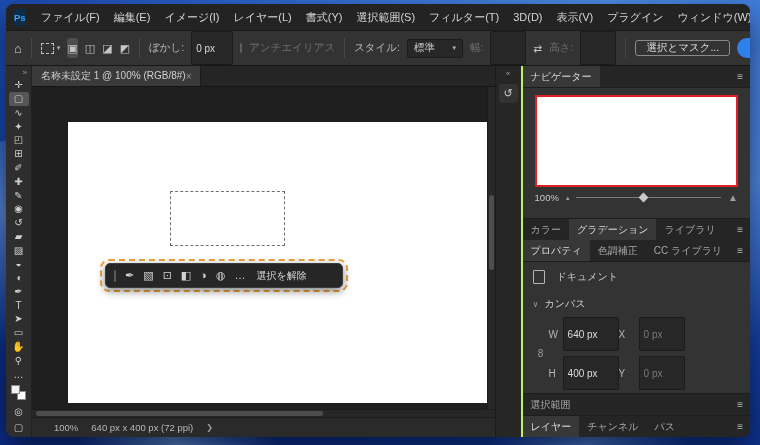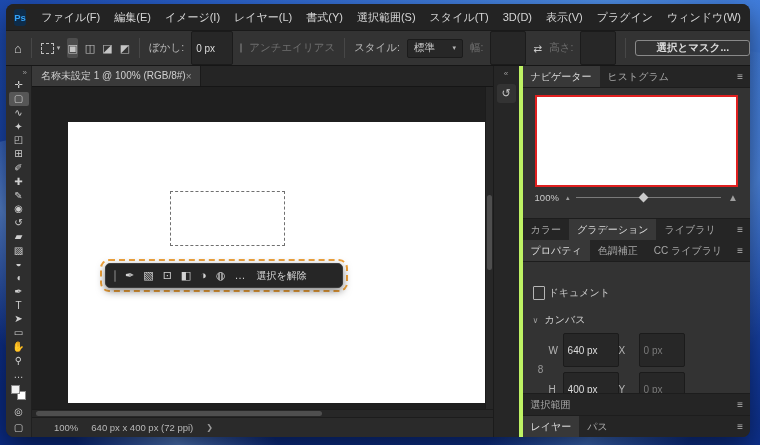--- a/index.html
+++ b/index.html
@@ -39,21 +39,21 @@
   .mode.active { background:#4d4d4d; }
   .lbl { color:#b9b9b9; }
   .lbl.dis { color:#6f6f6f; }
   .inp { height:34px; background:#272727; border:1px solid #1b1b1b; border-radius:2px;
     color:#dddddd; font-size:10px; padding:0 4px; font-family:inherit; }
   .w44 { width:42px; } .w36 { width:36px; }
   .checkbox { width:10px; height:10px; border:1px solid #5f5f5f; border-radius:1px; background:#2a2a2a; display:inline-block; }
   .selectbox { height:19px; background:#272727; border:1px solid #1b1b1b; border-radius:2px;
     display:flex; align-items:center; padding:0 6px; gap:12px; min-width:56px; justify-content:space-between; }
   .btn-outline { height:16px; border:1px solid #8a8a8a; border-radius:3px; background:transparent;
-    color:#dddddd; font-size:10.5px; padding:0 20px; font-family:inherit; display:flex; align-items:center;font-weight:bold; }
+    color:#dddddd; font-size:10.5px; padding:0 10px; font-family:inherit; display:flex; align-items:center; }
   .rightcluster { margin-left:auto; display:flex; align-items:center; gap:11px; }
   .share { height:20px; border-radius:10px; background:#2f80ed; color:#fff; border:none;
     padding:0 13px; font-size:10.5px; font-family:inherit; }
 
   
   .content { flex:1; display:flex; min-height:0; }
 
   .toolbar { flex:0 0 26px; background:#2e2e2e; border-right:1px solid #202020;
     display:flex; flex-direction:column; align-items:center; padding:1px 0 3px; }
   .texp { font-size:8px; color:#9a9a9a; height:11px; line-height:11px; align-self:flex-end; margin-right:4px; }
@@ -90,38 +90,38 @@
   .statchev { color:#9a9a9a; font-size:8px; }
 
   
   .cdock { flex:0 0 26px; background:#262626; border-left:1px solid #1b1b1b; display:flex;
     flex-direction:column; align-items:center; padding-top:3px; gap:6px; }
   .texp2 { font-size:8px; color:#9a9a9a; }
   .cicon { width:19px; height:19px; background:#333333; border-radius:3px; color:#c9c9c9;
     font-size:11px; display:flex; align-items:center; justify-content:center; }
 
   
-  .pdock { flex:0 0 194px; background:#2b2b2b; border-left:4px solid #bef264; display:flex; flex-direction:column; }
+  .pdock { flex:0 0 194px; background:#2b2b2b; border-left:2px solid #bef264; display:flex; flex-direction:column; }
   .ptabs { flex:0 0 22px; background:#252525; display:flex; align-items:stretch; font-size:10px;
     color:#a8a8a8; border-bottom:1px solid #1d1d1d; white-space:nowrap; overflow:hidden; }
   .ptabs.bt { border-bottom:none; border-top:1px solid #1d1d1d; }
   .ptab { display:flex; align-items:center; padding:0 8px; }
   .ptab.active { background:#383838; color:#dcdcdc; }
   .pmenu { margin-left:auto; display:flex; align-items:center; padding:0 7px; color:#b5b5b5; font-size:10px; }
   .navbody { flex:0 0 130px; background:#333333; padding:7px 12px 0; display:flex; flex-direction:column; }
   .proxy { width:100%; height:92px; background:#ffffff; border:2px solid #e02020; }
   .navzoom { display:flex; align-items:center; gap:7px; margin-top:5px; font-size:9.5px; color:#c9c9c9; }
   .slider { flex:1; position:relative; height:9px; }
   .slider::before { content:""; position:absolute; left:0; right:0; top:4px; height:1px; background:#7a7a7a; }
   .sthumb { position:absolute; left:44%; top:1px; width:7px; height:7px; background:#c9c9c9; transform:rotate(45deg); }
   .zo { font-size:7px; color:#9f9f9f; } .zi { font-size:10px; color:#9f9f9f; }
 
   .propbody { flex:1; background:#333333; min-height:0; font-size:10px; color:#c9c9c9;
     display:flex; flex-direction:column; overflow:hidden; }
-  .docrow { display:flex; align-items:center; gap:4px; padding:24px 10px 6px; }
+  .docrow { display:flex; align-items:center; gap:12px; padding:8px 10px 6px; }
   .docicon { width:12px; height:14px; border:1px solid #b5b5b5; border-radius:1px; }
   .pdiv { height:1px; background:#262626; }
   .secthead { display:flex; align-items:center; gap:6px; padding:7px 10px 5px; color:#cfcfcf; }
   .secdisc { font-size:8px; color:#9f9f9f; }
   .dimgrid { display:grid; grid-template-columns:16px 14px 56px 20px 46px; grid-row-gap:5px;
     align-items:center; padding:1px 0 0 10px; }
   .linkicon { grid-row:1 / 3; color:#9a9a9a; text-align:center; font-size:10px; }
   .dimlbl { color:#b5b5b5; }
   .dim-disabled { color:#7a7a7a; }
   .orirow { display:flex; gap:6px; padding:9px 0 0 40px; }
@@ -141,21 +141,21 @@
   <div class="win">
 
     <div class="menubar">
       <span class="pslogo">Ps</span>
       <span class="mi">ファイル(F)</span>
       <span class="mi">編集(E)</span>
       <span class="mi">イメージ(I)</span>
       <span class="mi">レイヤー(L)</span>
       <span class="mi">書式(Y)</span>
       <span class="mi">選択範囲(S)</span>
-      <span class="mi">スタイル(T)</span>
+      <span class="mi">フィルター(T)</span>
       <span class="mi">3D(D)</span>
       <span class="mi">表示(V)</span>
       <span class="mi">プラグイン</span>
       <span class="mi">ウィンドウ(W)</span>
 
     </div>
 
     <div class="optbar">
       <span class="homeic">⌂</span>
       <span class="sep"></span>
@@ -267,21 +267,20 @@
 
       <div class="cdock">
         <span class="texp2">«</span>
         <span class="cicon">↺</span>
       </div>
 
       <div class="pdock">
 
         <div class="ptabs">
           <span class="ptab active">ナビゲーター</span>
-          <span class="ptab">ヒストグラム</span>
           <span class="pmenu">≡</span>
         </div>
         <div class="navbody">
           <div class="proxy"></div>
           <div class="navzoom">
             <span>100%</span>
             <span class="zo">▴</span>
             <div class="slider">
               <div class="sthumb"></div>
             </div>
@@ -334,20 +333,21 @@
           <div class="resrow">解像度：72 pixel/inch</div>
         </div>
 
         <div class="ptabs bt">
           <span class="ptab">選択範囲</span>
           <span class="pmenu">≡</span>
         </div>
 
         <div class="ptabs bt">
           <span class="ptab active">レイヤー</span>
+          <span class="ptab">チャンネル</span>
           <span class="ptab">パス</span>
           <span class="pmenu">≡</span>
         </div>
 
       </div>
     </div>
   </div>
 </div>
 
 </body></html>

